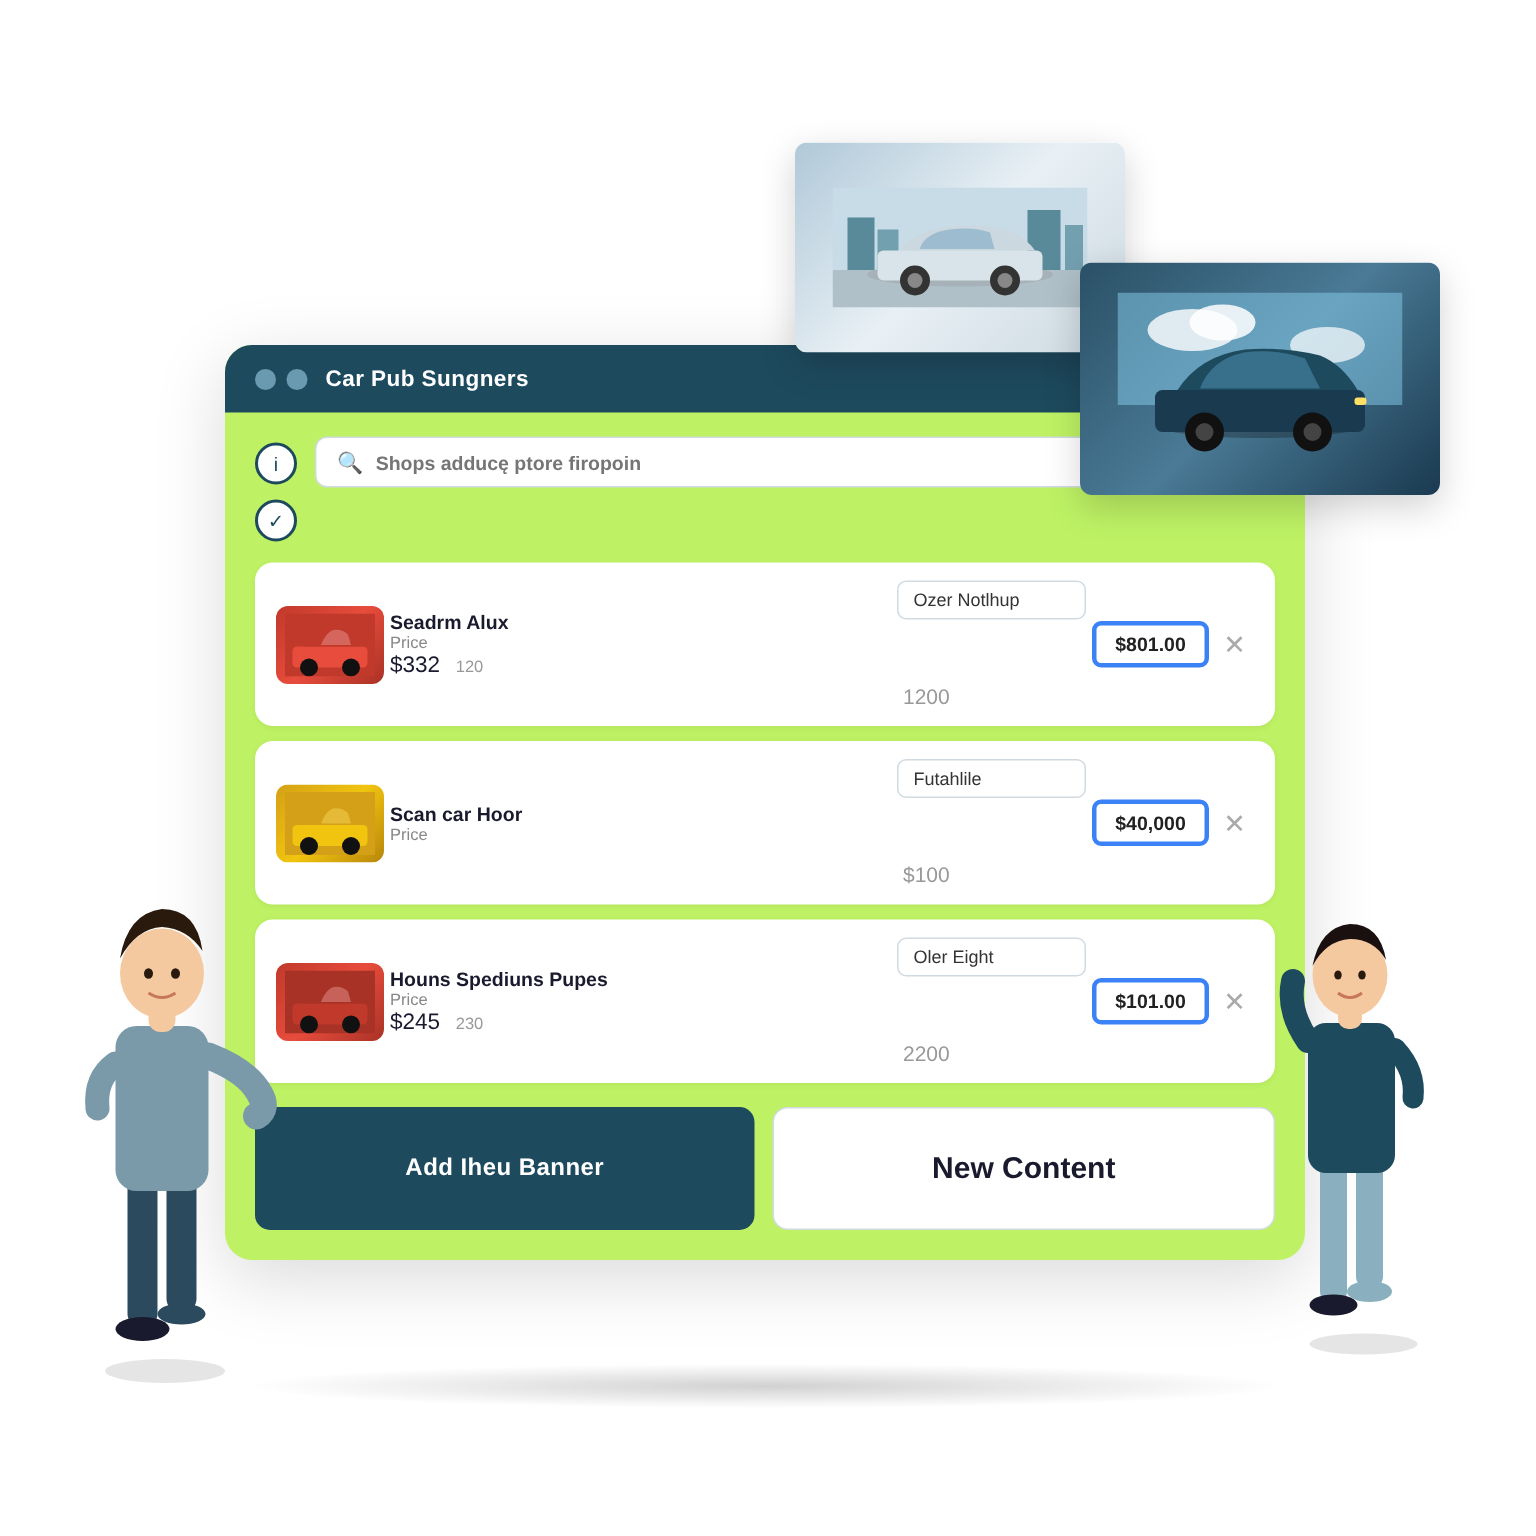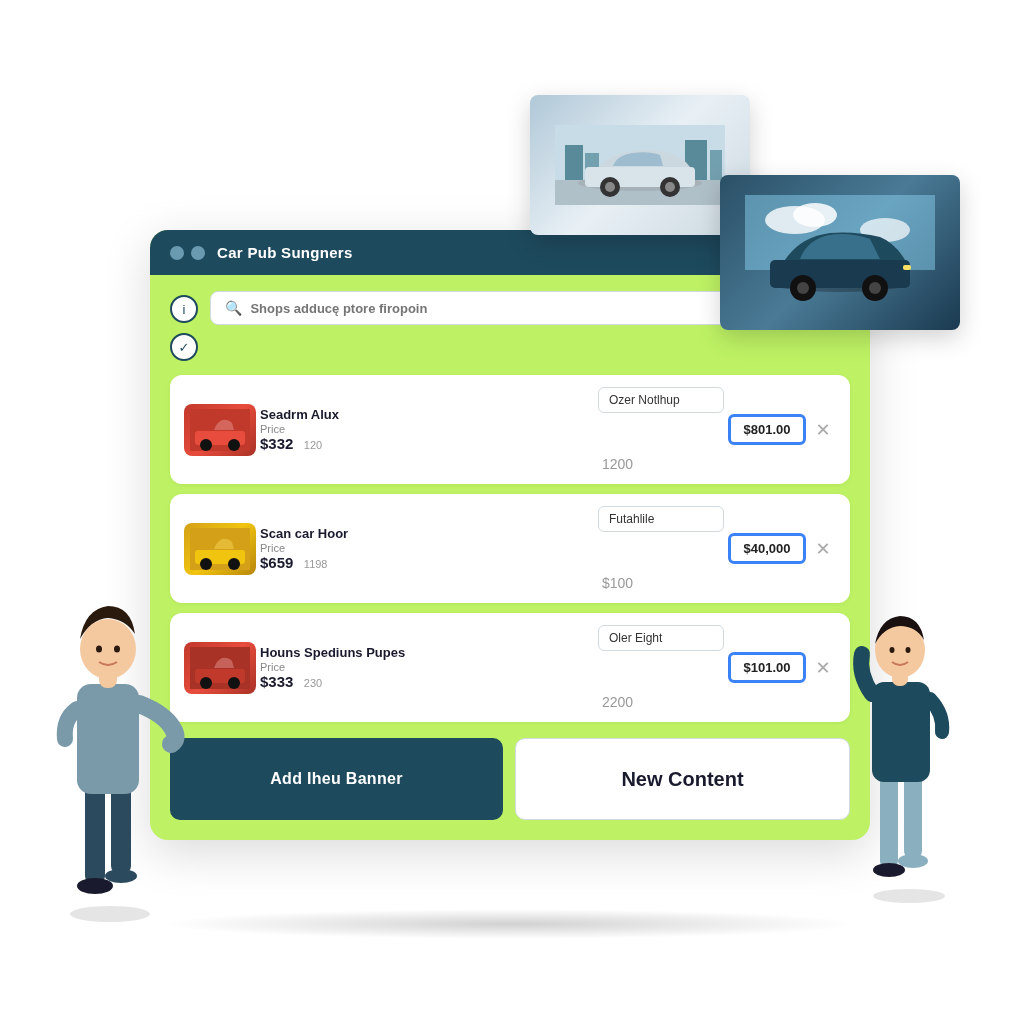--- a/index.html
+++ b/index.html
@@ -227,21 +227,21 @@
       overflow: hidden;
       text-overflow: ellipsis;
     }
     .item-label-price {
       font-size: 11px;
       color: #888;
       margin-top: 1px;
     }
     .item-price-val {
       font-size: 15px;
-      font-weight: 700;
+      font-weight: 400;
       color: #1a1a2e;
     }
     .item-count {
       font-size: 11px;
       color: #999;
       margin-left: 6px;
     }
 
     .item-field {
       display: flex;
@@ -457,24 +457,20 @@
                 <path d="M12 22 Q18 12 28 10 Q38 9 46 13 Q52 16 54 22 Z" fill="#d4a017"></path>
                 <circle cx="16" cy="36" r="6" fill="#111"></circle>
                 <circle cx="44" cy="36" r="6" fill="#111"></circle>
                 <path d="M24 21 Q27 13 32 11 Q38 10 42 14 L44 21 Z" fill="#ffe066" opacity="0.4"></path>
               </svg>
             </div>
           </div>
           <div class="item-info">
             <div class="item-name">Scan car Hoor</div>
             <div class="item-label-price">Price</div>
-            <div>
-              <span class="item-price-val">$659</span>
-              <span class="item-count">1198</span>
-            </div>
           </div>
           <div class="item-field">
             <input class="field-input" type="text" value="Futahlile" style="">
             <span class="field-sub">$100</span>
           </div>
           <div class="item-price-badge">$40,000</div>
           <button class="item-remove">✕</button>
         </div>
 
         <div class="list-item">
@@ -487,21 +483,21 @@
                 <circle cx="16" cy="36" r="6" fill="#111"></circle>
                 <circle cx="44" cy="36" r="6" fill="#111"></circle>
                 <path d="M24 21 Q27 13 32 11 Q38 10 42 14 L44 21 Z" fill="#f5a9a9" opacity="0.4"></path>
               </svg>
             </div>
           </div>
           <div class="item-info">
             <div class="item-name">Houns Spediuns Pupes</div>
             <div class="item-label-price">Price</div>
             <div>
-              <span class="item-price-val">$333</span>
+              <span class="item-price-val">$245</span>
               <span class="item-count">230</span>
             </div>
           </div>
           <div class="item-field">
             <input class="field-input" type="text" value="Oler Eight" style="">
             <span class="field-sub">2200</span>
           </div>
           <div class="item-price-badge">$101.00</div>
           <button class="item-remove">✕</button>
         </div>

